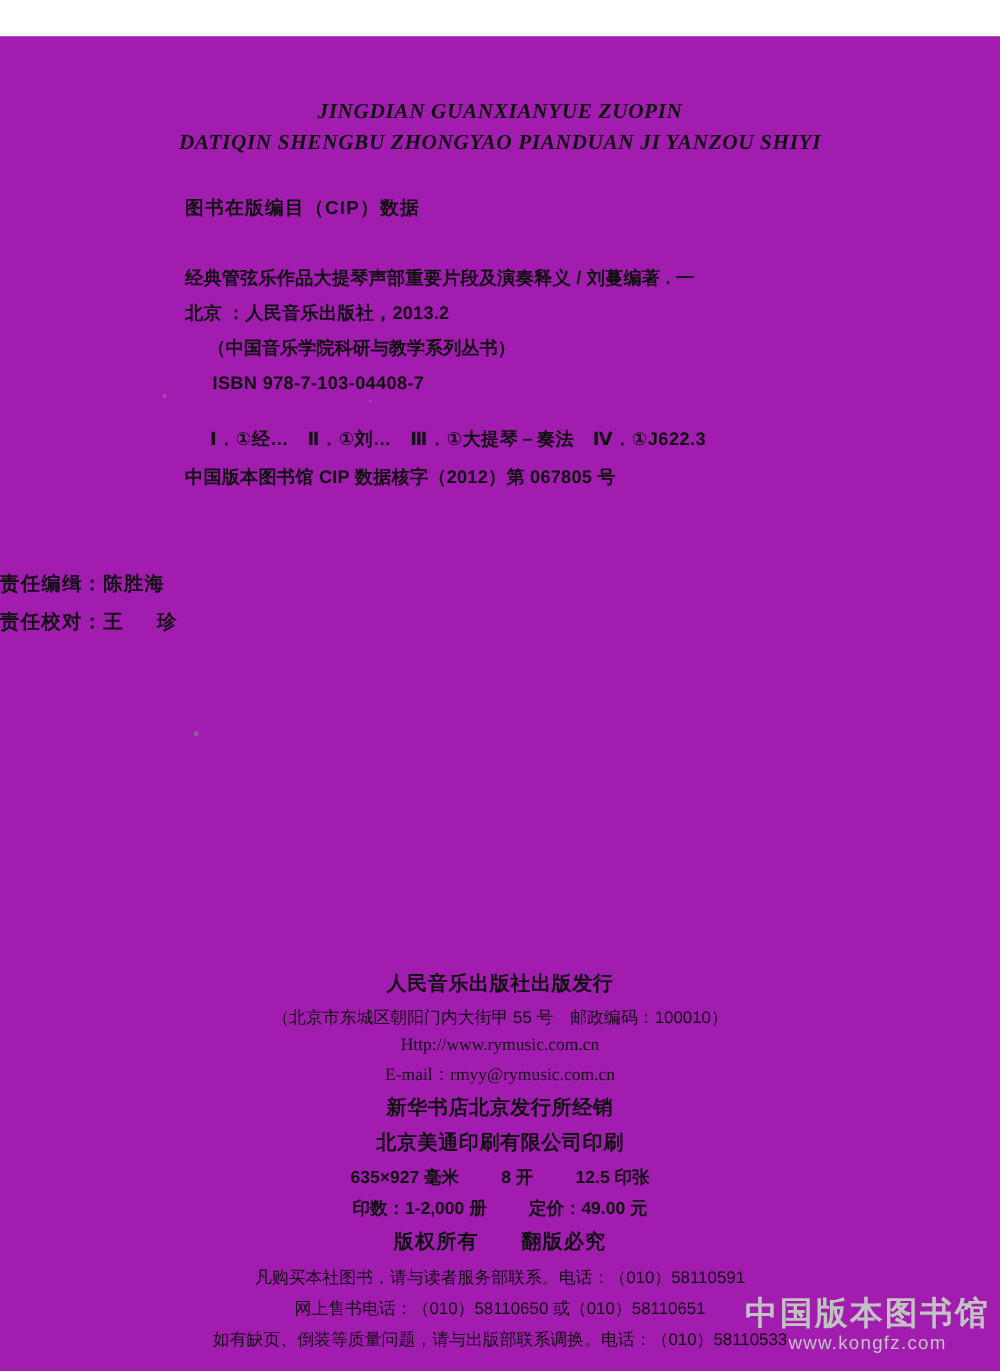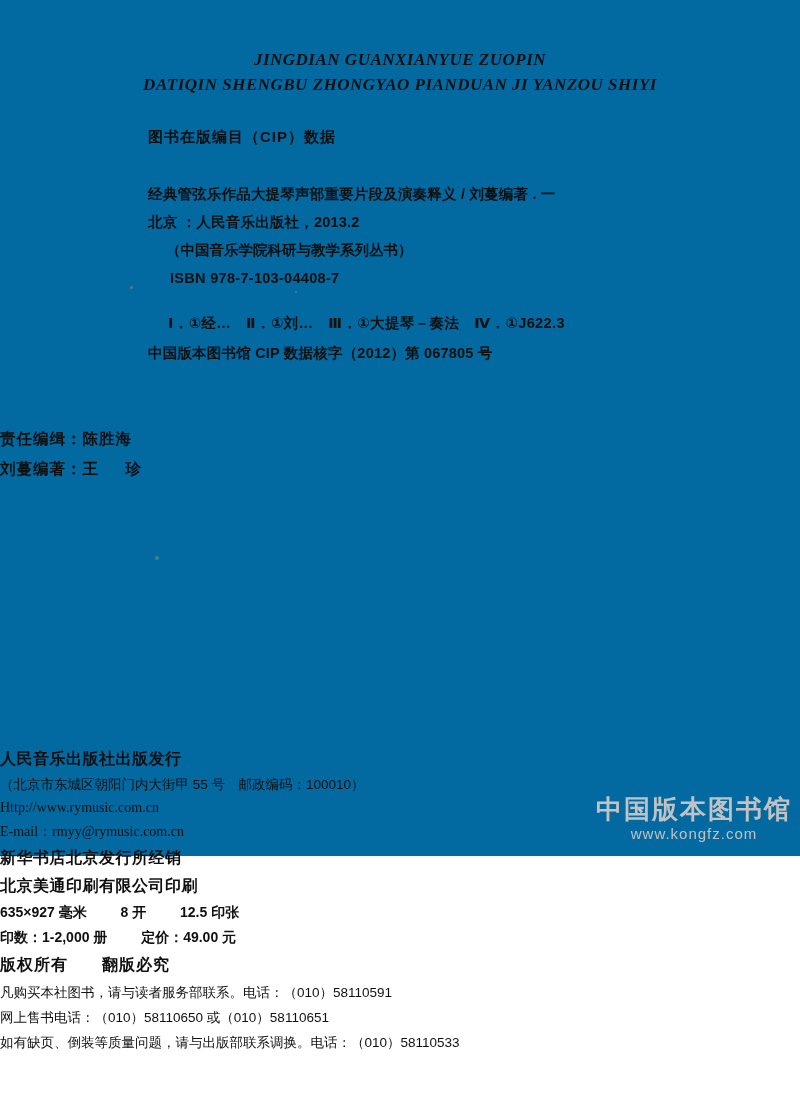--- a/index.html
+++ b/index.html
@@ -12,22 +12,23 @@
     height: 1097px;
     position: relative;
     font-family: "Liberation Serif", "DejaVu Serif", serif;
     color: #101010;
     overflow: hidden;
   }
 
   .page {
     position: relative;
     width: 800px;
-    height: 856px;
-    background: #0369a1;
+    height: 1068px;
+    background: #a21caf;
+    margin-top: 29px;
   }
 
   
   .running-head {
     position: absolute;
     top: 48px;
     left: 0;
     width: 800px;
     text-align: center;
     font-family: "Liberation Serif", "DejaVu Serif", serif;
@@ -98,20 +99,21 @@
   }
   .staff .editor-name { letter-spacing: 1px; }
   .staff .proof-name { letter-spacing: 6px; }
 
   
   .colophon {
     position: absolute;
     top: 745px;
     left: 0;
     width: 800px;
+    text-align: center;
     font-family: "Liberation Sans", "DejaVu Sans", sans-serif;
     font-size: 14px;
     line-height: 24px;
   }
   .colophon .big {
     font-weight: bold;
     font-size: 16px;
     line-height: 28px;
     letter-spacing: 0.5px;
   }
@@ -198,21 +200,21 @@
   <div class="cip-class">
     <div class="c1">Ⅰ．①经…　Ⅱ．①刘…　Ⅲ．①大提琴－奏法　Ⅳ．①J622.3</div>
     <div class="c2">中国版本图书馆 CIP 数据核字（2012）第 067805 号</div>
   </div>
 
   <div class="staff">
     <div>
       <span>责任编缉：</span><span class="editor-name">陈胜海</span>
     </div>
     <div>
-      <span>刘蔓编著：</span><span class="proof-name">王　珍</span>
+      <span>责任校对：</span><span class="proof-name">王　珍</span>
     </div>
   </div>
 
   <div class="colophon">
     <div class="big">人民音乐出版社出版发行</div>
     <div class="small">（北京市东城区朝阳门内大街甲 55 号　邮政编码：100010）</div>
     <div class="latin">Http://www.rymusic.com.cn</div>
     <div class="latin">E-mail：rmyy@rymusic.com.cn</div>
     <div class="big">新华书店北京发行所经销</div>
     <div class="big">北京美通印刷有限公司印刷</div>

